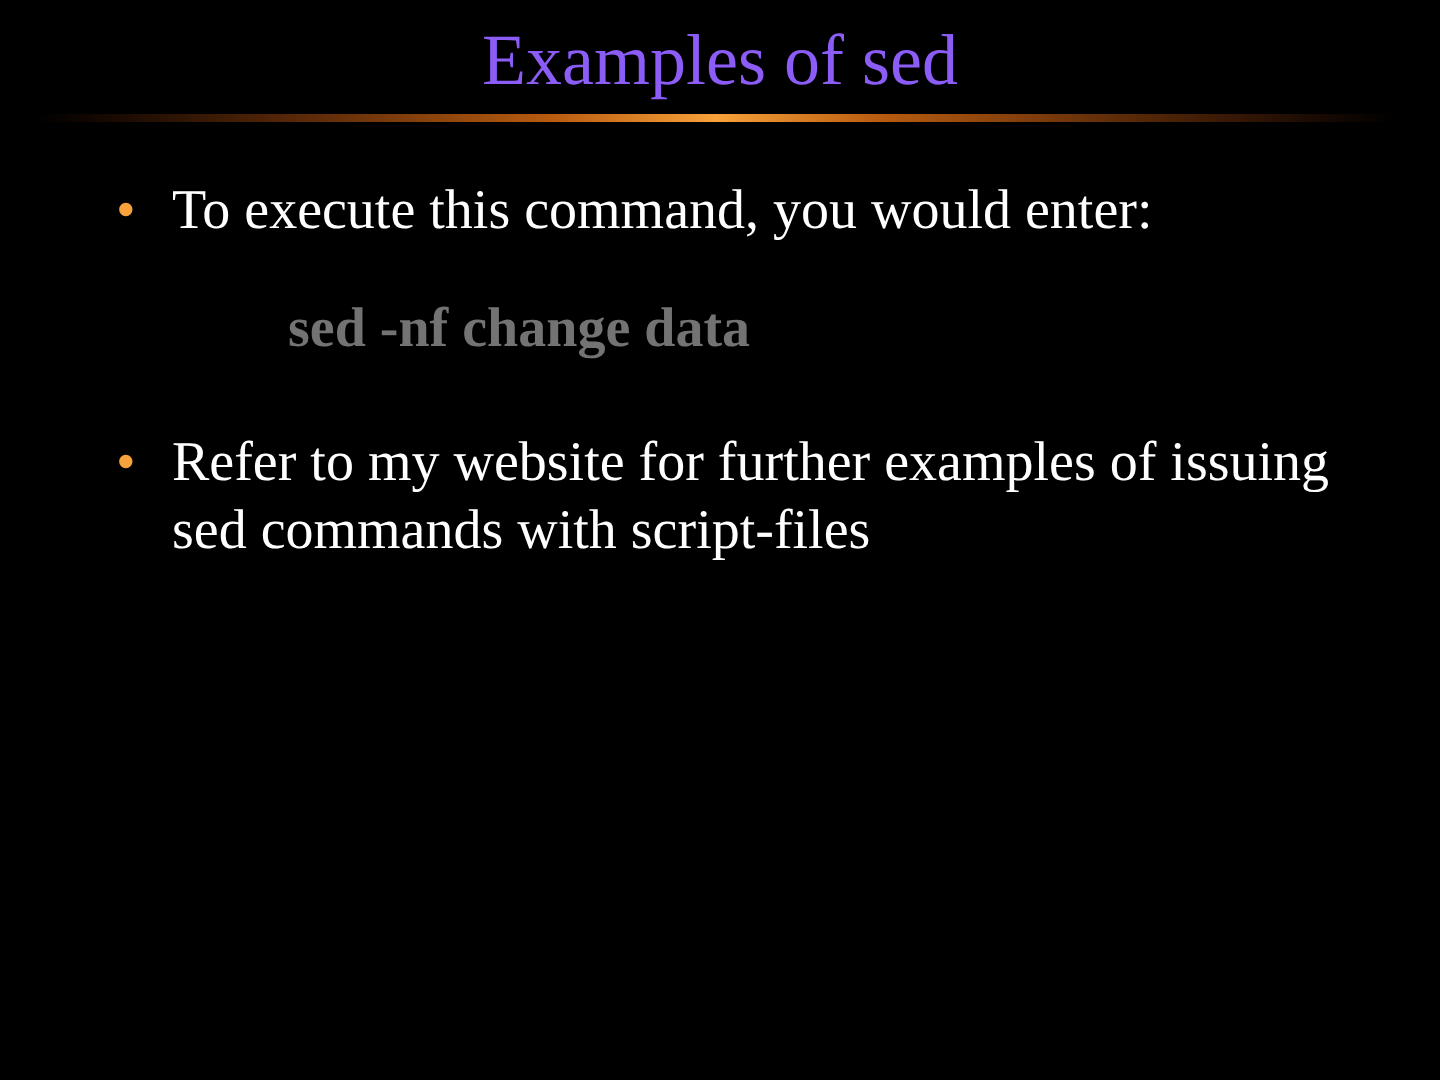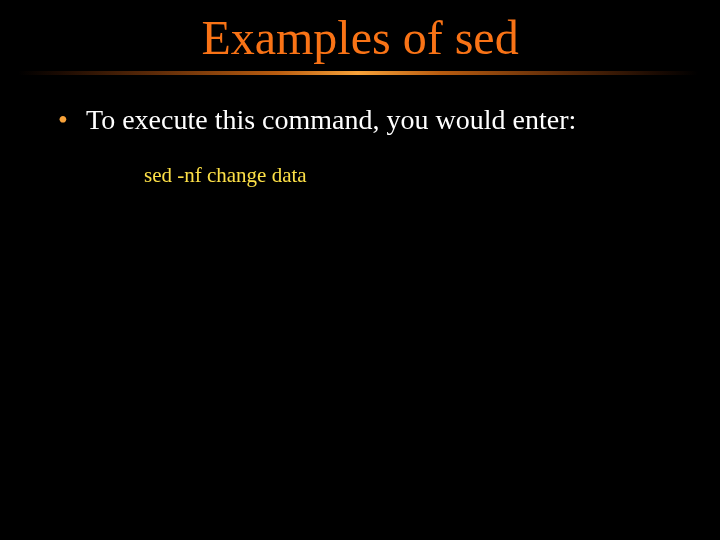--- a/index.html
+++ b/index.html
@@ -17,22 +17,22 @@
     height: 540px;
     position: relative;
     box-sizing: border-box;
   }
   .title-block {
     text-align: center;
     padding-top: 10px;
     line-height: 1.15;
   }
   .title-line {
-    font-size: 48px;
-    color: #f97316;
+    font-size: 36px;
+    color: #8b5cf6;
   }
   .divider {
     height: 4px;
     width: 680px;
     margin-left: 18px;
     margin-top: 6px;
     background: linear-gradient(to right,
       #000000 0%,
       #1a0a02 6%,
       #5c2a08 20%,
@@ -63,38 +63,42 @@
   ul.top > li::before {
     content: "•";
     position: absolute;
     left: 6px;
     top: 0;
     color: #f7a23a;
     font-size: 28px;
     line-height: 1.2;
   }
   .indent-line {
-    font-size: 21px;
-    color: #fde047;
+    font-size: 28px;
+    color: #737373;
     margin-left: 92px;
     margin-top: 4px;
     margin-bottom: 34px;
+    font-weight: bold;
   }
 </style>
 </head>
 <body>
 
 <div class="slide">
 
   <div class="title-block">
     <div class="title-line">Examples of sed</div>
   </div>
 
   <div class="divider"></div>
 
   <div class="body">
     <ul class="top">
       <li>To execute this command, you would enter:</li>
     </ul>
     <div class="indent-line">sed -nf change data</div>
+    <ul class="top">
+      <li>Refer to my website for further examples of issuing sed commands with script-files</li>
+    </ul>
   </div>
 
 </div>
 
 </body></html>

